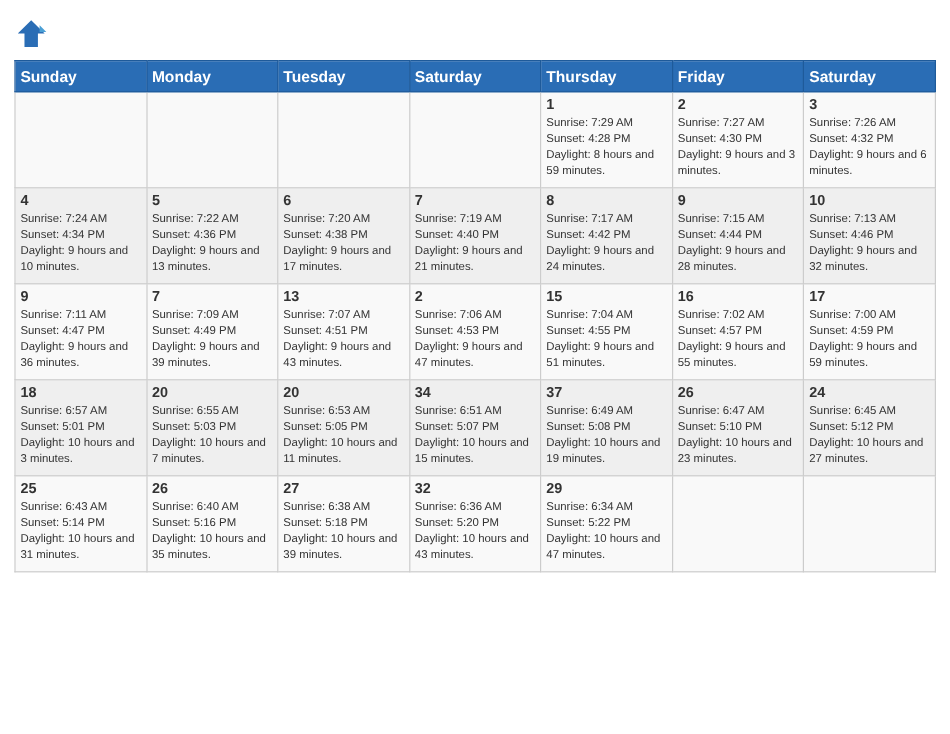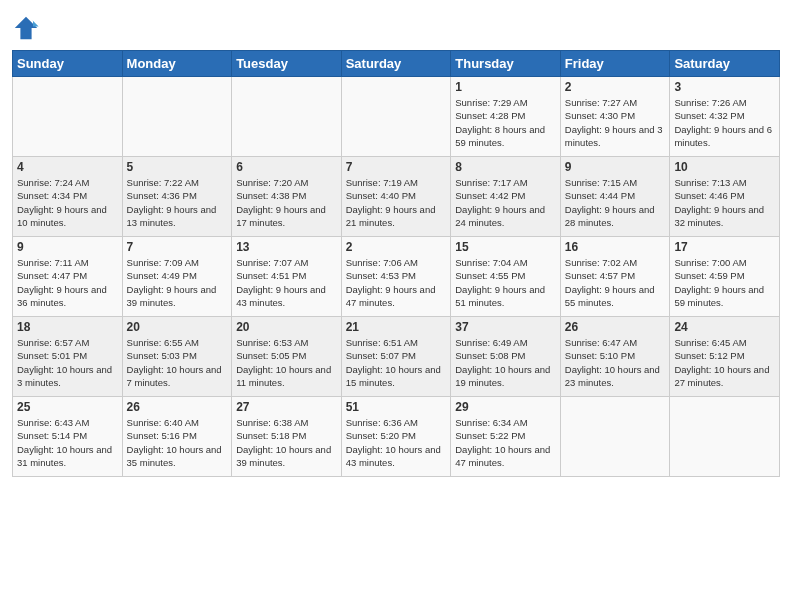--- a/index.html
+++ b/index.html
@@ -221,21 +221,21 @@
           </td>
           <td>
             <span class="day-number">20</span>
             <div class="day-info">Sunrise: 6:55 AM<br>Sunset: 5:03 PM<br>Daylight: 10 hours and 7 minutes.</div>
           </td>
           <td>
             <span class="day-number">20</span>
             <div class="day-info">Sunrise: 6:53 AM<br>Sunset: 5:05 PM<br>Daylight: 10 hours and 11 minutes.</div>
           </td>
           <td>
-            <span class="day-number">21</span>
+            <span class="day-number">34</span>
             <div class="day-info">Sunrise: 6:51 AM<br>Sunset: 5:07 PM<br>Daylight: 10 hours and 15 minutes.</div>
           </td>
           <td>
             <span class="day-number">37</span>
             <div class="day-info">Sunrise: 6:49 AM<br>Sunset: 5:08 PM<br>Daylight: 10 hours and 19 minutes.</div>
           </td>
           <td>
             <span class="day-number">26</span>
             <div class="day-info">Sunrise: 6:47 AM<br>Sunset: 5:10 PM<br>Daylight: 10 hours and 23 minutes.</div>
           </td>
@@ -251,21 +251,21 @@
           </td>
           <td>
             <span class="day-number">26</span>
             <div class="day-info">Sunrise: 6:40 AM<br>Sunset: 5:16 PM<br>Daylight: 10 hours and 35 minutes.</div>
           </td>
           <td>
             <span class="day-number">27</span>
             <div class="day-info">Sunrise: 6:38 AM<br>Sunset: 5:18 PM<br>Daylight: 10 hours and 39 minutes.</div>
           </td>
           <td>
-            <span class="day-number">51</span>
+            <span class="day-number">32</span>
             <div class="day-info">Sunrise: 6:36 AM<br>Sunset: 5:20 PM<br>Daylight: 10 hours and 43 minutes.</div>
           </td>
           <td>
             <span class="day-number">29</span>
             <div class="day-info">Sunrise: 6:34 AM<br>Sunset: 5:22 PM<br>Daylight: 10 hours and 47 minutes.</div>
           </td>
           <td class="empty-cell"></td>
           <td class="empty-cell"></td>
         </tr>
       </tbody>

